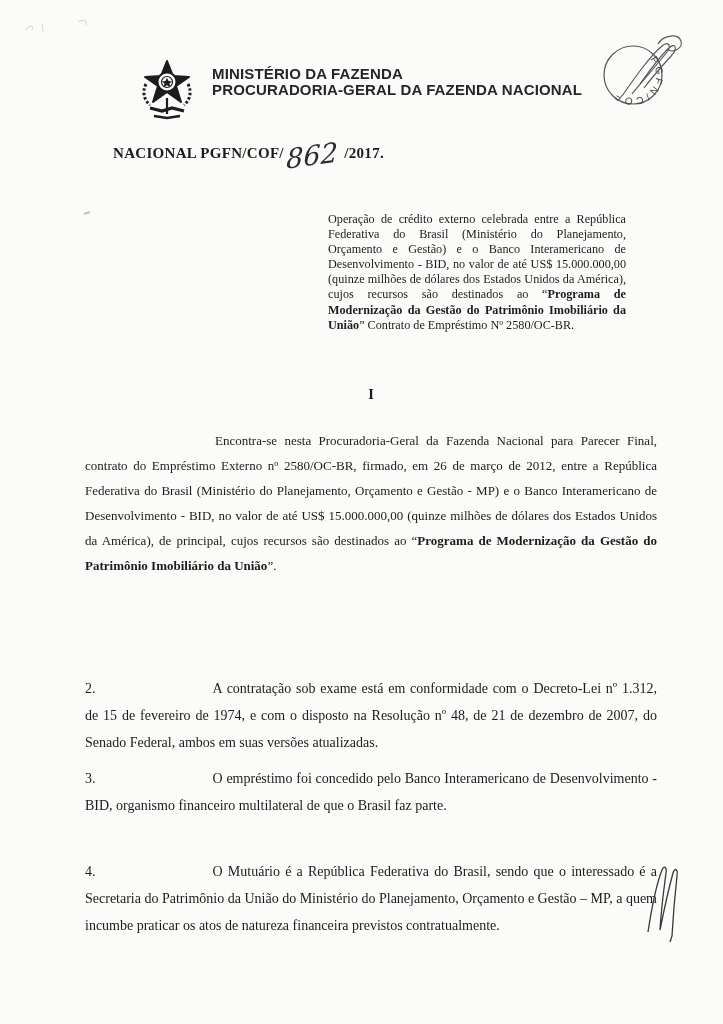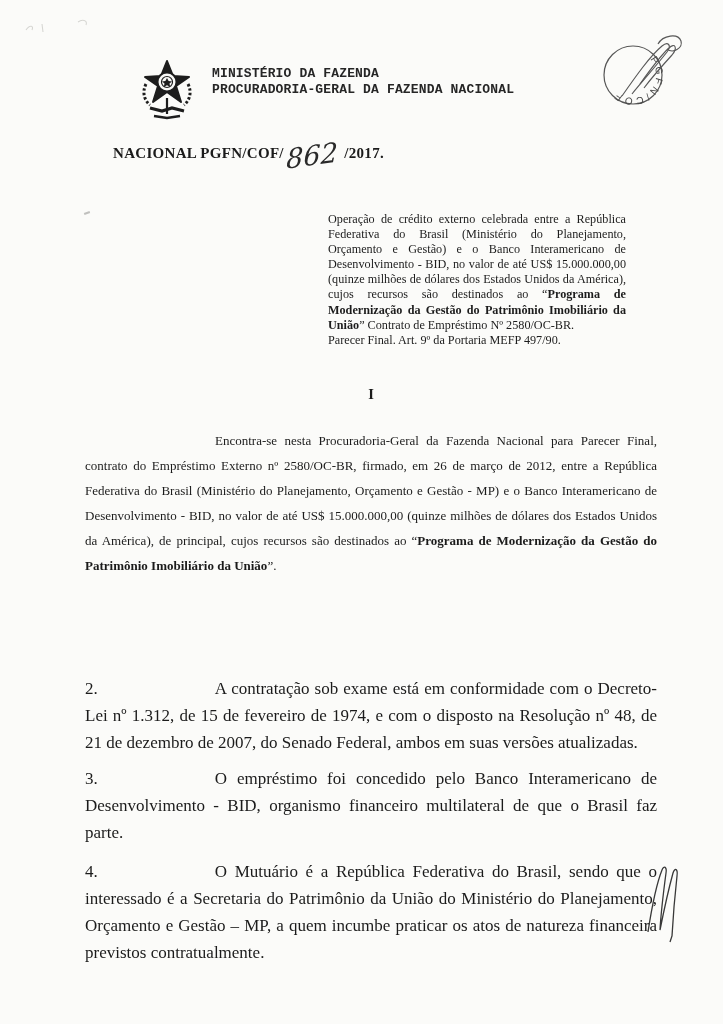--- a/index.html
+++ b/index.html
@@ -9,22 +9,22 @@
     width:723px;height:1024px;
     background:#fbfbf9;
     font-family:"Liberation Serif", serif;
     color:#1b1b1b;
     overflow:hidden;
     margin:0 auto;
   }
   
   .org-block{
     position:absolute;left:212px;top:66px;
-    font-family:Liberation Mono, monospace;
-    font-weight:bold;font-size:13px;line-height:15.5px;
+    font-family:Liberation Sans, sans-serif;
+    font-weight:bold;font-size:15px;line-height:15.5px;
     color:#262626;letter-spacing:0.15px;white-space:nowrap;
   }
   .crest{position:absolute;left:138px;top:58px;}
   .stamp{position:absolute;left:590px;top:28px;}
   
   .title-line{
     position:absolute;left:113px;top:140px;
     font-size:15px;font-weight:bold;letter-spacing:0.3px;
     white-space:nowrap;
   }
@@ -50,21 +50,21 @@
   #sec1{top:386px;}
   #sec2{top:636px;}
   
   .para1{
     position:absolute;left:85px;top:429px;width:572px;
     font-size:13px;line-height:24.9px;text-align:justify;
     text-indent:130px;
   }
   .npara{
     position:absolute;left:85px;width:572px;
-    font-size:17px;line-height:27px;text-align:justify;
+    font-size:14px;line-height:27px;text-align:justify;
   }
   #p2{top:675px;}
   #p3{top:765px;font-family:Liberation Serif, serif;}
   #p4{top:846px;margin-top:12px;}
   .pgap{display:inline-block;width:117px;}
   .rubric{position:absolute;left:640px;top:864px;}
   .pencil-artifact{position:absolute;left:22px;top:16px;opacity:0.55;}
   .stray-mark{position:absolute;left:84px;top:212px;width:6px;height:2px;
     background:#9a9a96;transform:rotate(-20deg);opacity:.6;}
   b{font-weight:bold;}
@@ -113,21 +113,20 @@
   </svg>
 
   <div class="title-line">
     <span>NACIONAL PGFN/COF/</span><span class="hand-num">862</span><span>/2017.</span>
   </div>
 
   <div class="stray-mark"></div>
 
   <div class="ementa">
     <div><span>Operação de crédito externo celebrada entre a República Federativa do Brasil (Ministério do Planejamento, Orçamento e Gestão) e o Banco Interamericano de Desenvolvimento - BID, no valor de até US$ 15.000.000,00 (quinze milhões de dólares dos Estados Unidos da América), cujos recursos são destinados ao “</span><b>Programa de Modernização da Gestão do Patrimônio Imobiliário da União</b><span>” Contrato de Empréstimo Nº 2580/OC-BR.</span></div>
-    <div class="final-line">Parecer Final. Art. 9º da Portaria MEFP 497/90.</div>
   </div>
 
   <div class="sec-heading" id="sec1">I</div>
 
   <div class="para1"><span>Encontra-se nesta Procuradoria-Geral da Fazenda Nacional para Parecer Final, contrato do Empréstimo Externo nº 2580/OC-BR, firmado, em 26 de março de 2012, entre a República Federativa do Brasil (Ministério do Planejamento, Orçamento e Gestão - MP) e o Banco Interamericano de Desenvolvimento - BID, no valor de até US$ 15.000.000,00 (quinze milhões de dólares dos Estados Unidos da América), de principal, cujos recursos são destinados ao “</span><b>Programa de Modernização da Gestão do Patrimônio Imobiliário da União</b><span>”.</span></div>
 
 
   <div class="npara" id="p2"><span class="pnum">2.</span><span class="pgap"></span><span>A contratação sob exame está em conformidade com o Decreto-Lei nº 1.312, de 15 de fevereiro de 1974, e com o disposto na Resolução nº 48, de 21 de dezembro de 2007, do Senado Federal, ambos em suas versões atualizadas.</span></div>
 
   <div class="npara" id="p3"><span class="pnum">3.</span><span class="pgap"></span><span>O empréstimo foi concedido pelo Banco Interamericano de Desenvolvimento - BID, organismo financeiro multilateral de que o Brasil faz parte.</span></div>

